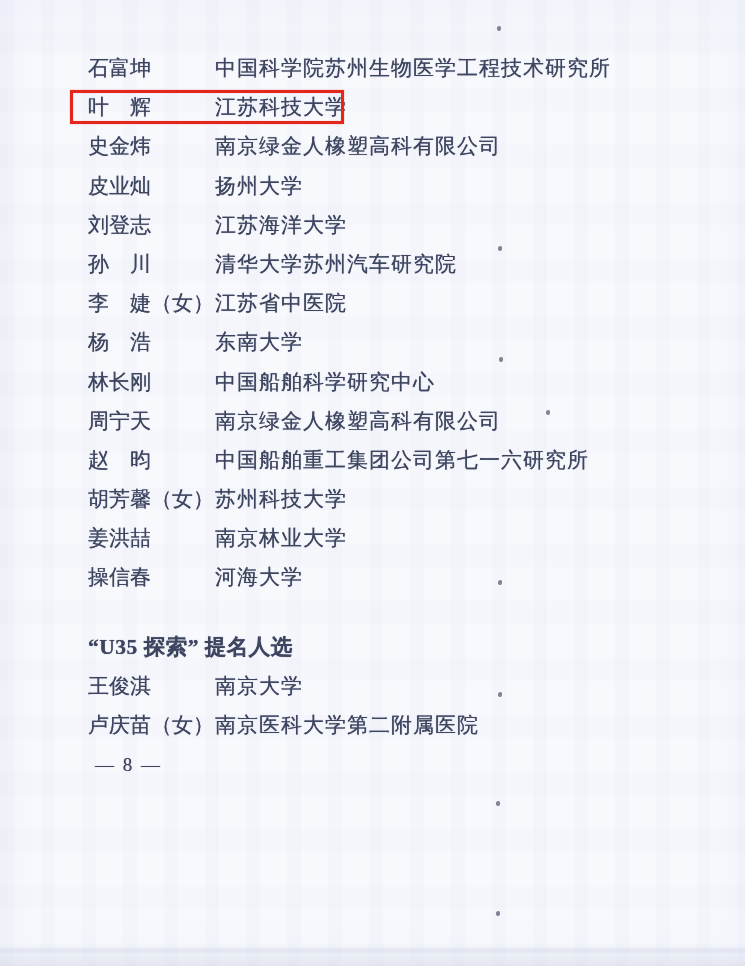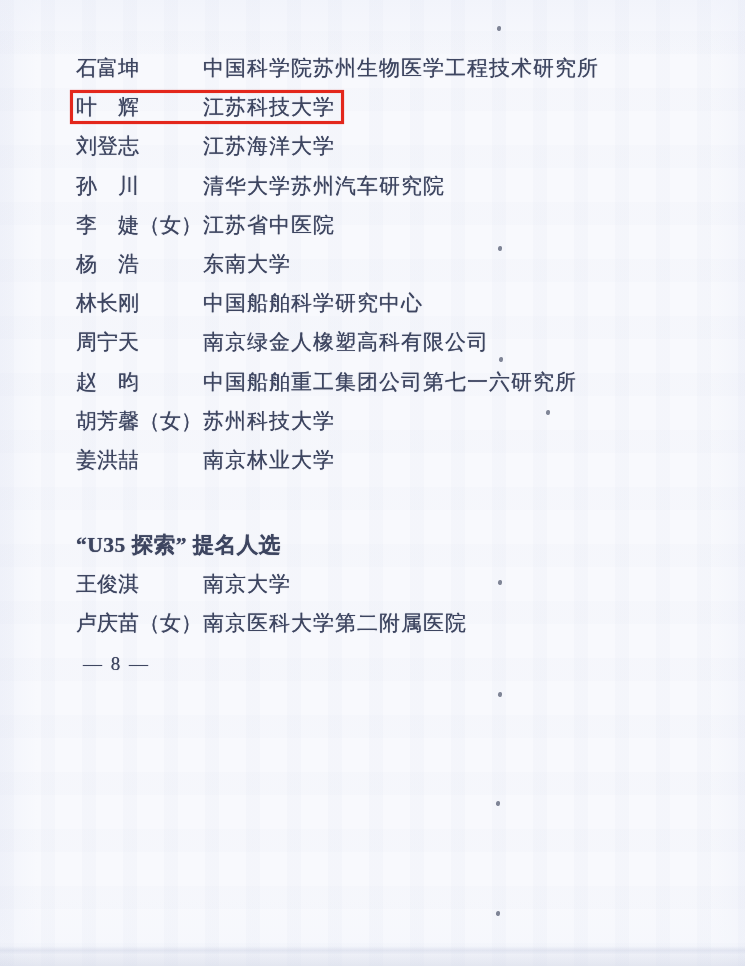--- a/index.html
+++ b/index.html
@@ -23,21 +23,21 @@
   .texture {
     position: absolute;
     inset: 0;
     background:
       repeating-linear-gradient(90deg, rgba(210,216,234,0.10) 0 14px, rgba(255,255,255,0) 14px 41px),
       repeating-linear-gradient(0deg, rgba(214,220,236,0.08) 0 23px, rgba(255,255,255,0) 23px 57px);
     pointer-events: none;
   }
   .content {
     position: absolute;
-    left: 76px;
+    left: 88px;
     top: 49px;
     width: 620px;
   }
   .row {
     height: 39.2px;
     line-height: 39.2px;
     white-space: nowrap;
     font-size: 21px;
     text-shadow: 0 0 0.7px rgba(61,69,96,0.85);
   }
@@ -46,21 +46,21 @@
     width: 127px;
     letter-spacing: 0;
     vertical-align: top;
   }
   .row .org {
     letter-spacing: 1px;
   }
   .section-header {
     height: 39.2px;
     line-height: 39.2px;
-    margin-top: 46px;
+    margin-top: 30px;
     font-size: 21.5px;
     font-weight: bold;
     letter-spacing: 0.5px;
     white-space: nowrap;
     text-shadow: 0 0 0.8px rgba(50,58,84,0.9);
   }
   .page-number {
     height: 39.2px;
     line-height: 39.2px;
     margin-left: 7px;
@@ -99,29 +99,32 @@
   }
 </style>
 </head>
 <body style="color: rgb(61, 69, 96);">
 
 <div class="texture"></div>
 
 <div class="content" id="content">
     <div class="row"><span class="name">石富坤</span><span class="org">中国科学院苏州生物医学工程技术研究所</span></div>
     <div class="row"><span class="name">叶　辉</span><span class="org">江苏科技大学</span></div>
+    <div class="row"><span class="name">史金炜</span><span class="org">南京绿金人橡塑高科有限公司</span></div>
+    <div class="row"><span class="name">皮业灿</span><span class="org">扬州大学</span></div>
     <div class="row"><span class="name">刘登志</span><span class="org">江苏海洋大学</span></div>
     <div class="row"><span class="name">孙　川</span><span class="org">清华大学苏州汽车研究院</span></div>
     <div class="row"><span class="name">李　婕（女）</span><span class="org">江苏省中医院</span></div>
     <div class="row"><span class="name">杨　浩</span><span class="org">东南大学</span></div>
     <div class="row"><span class="name">林长刚</span><span class="org">中国船舶科学研究中心</span></div>
     <div class="row"><span class="name">周宁天</span><span class="org">南京绿金人橡塑高科有限公司</span></div>
     <div class="row"><span class="name">赵　昀</span><span class="org">中国船舶重工集团公司第七一六研究所</span></div>
     <div class="row"><span class="name">胡芳馨（女）</span><span class="org">苏州科技大学</span></div>
     <div class="row"><span class="name">姜洪喆</span><span class="org">南京林业大学</span></div>
+    <div class="row"><span class="name">操信春</span><span class="org">河海大学</span></div>
     <div class="section-header">“U35 探索” 提名人选</div>
     <div class="row"><span class="name">王俊淇</span><span class="org">南京大学</span></div>
     <div class="row"><span class="name">卢庆苗（女）</span><span class="org">南京医科大学第二附属医院</span></div>
     <div class="page-number">— 8 —</div>
   </div>
 
 <div class="highlight-box" style="border-color: rgb(227, 39, 28);"></div>
 
 <div class="speck" style="left:497px; top:26px;"></div>
 <div class="speck" style="left:498px; top:246px;"></div>

